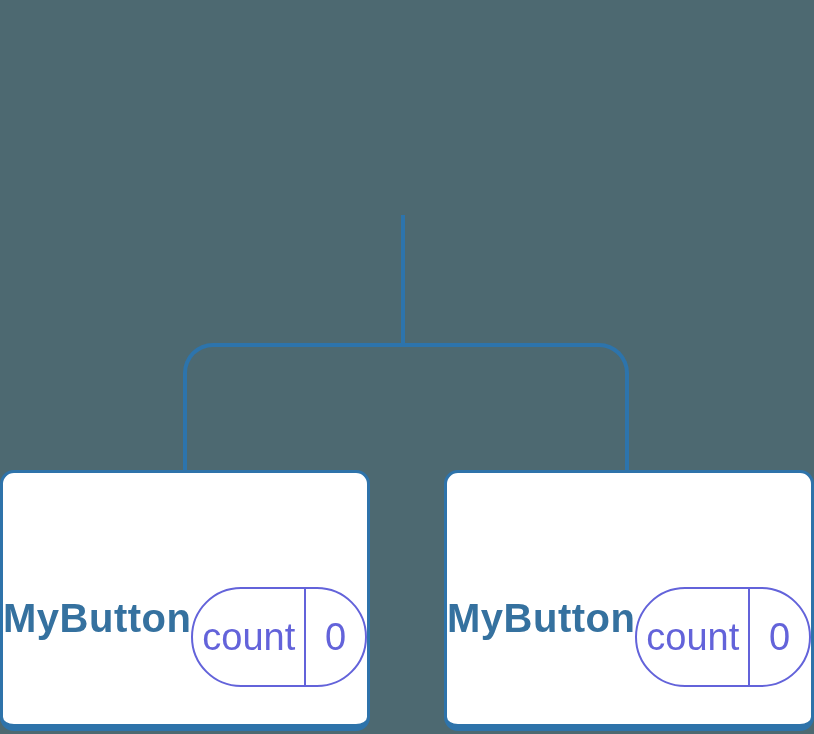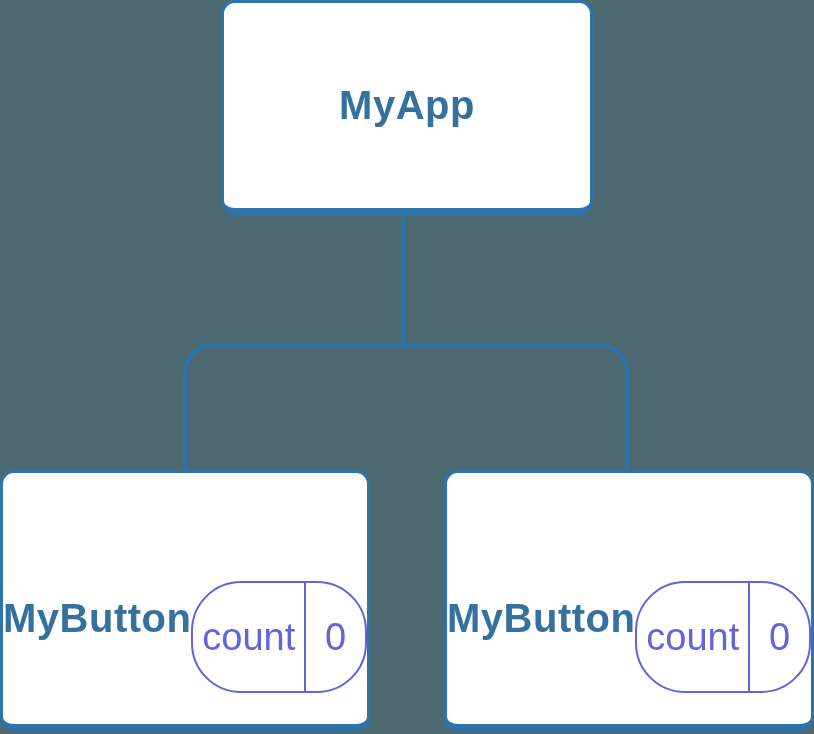--- a/index.html
+++ b/index.html
@@ -62,21 +62,21 @@
     width:446px; height:127px;
     border-top:4px solid var(--connector);
     border-left:4px solid var(--connector);
     border-right:4px solid var(--connector);
     border-top-left-radius:30px;
     border-top-right-radius:30px;
     background:transparent;
   }
   .pill{
     margin-top:37px;
-    width:272px; height:112px;
+    width:272px; height:100px;
     border:2px solid var(--accent);
     border-radius:50px;
     display:flex;
     overflow:hidden;
     background:var(--node-fill);
   }
   .pill-name{
     flex:1.88;
     display:flex; align-items:center; justify-content:center;
     color:var(--accent);
@@ -90,23 +90,20 @@
     color:var(--accent);
     font-size:38px;
     font-weight:400;
   }
 </style>
 </head>
 <body>
 
 <div class="stage">
 
-  <div class="node root-node">
-    <span class="node-label">MyApp</span>
-  </div>
 
   <div class="stem"></div>
   <div class="branch"></div>
 
   <div class="node child-node child-left">
     <span class="node-label">MyButton</span>
     <div class="pill">
       <span class="pill-name">count</span>
       <span class="pill-value">0</span>
     </div>

